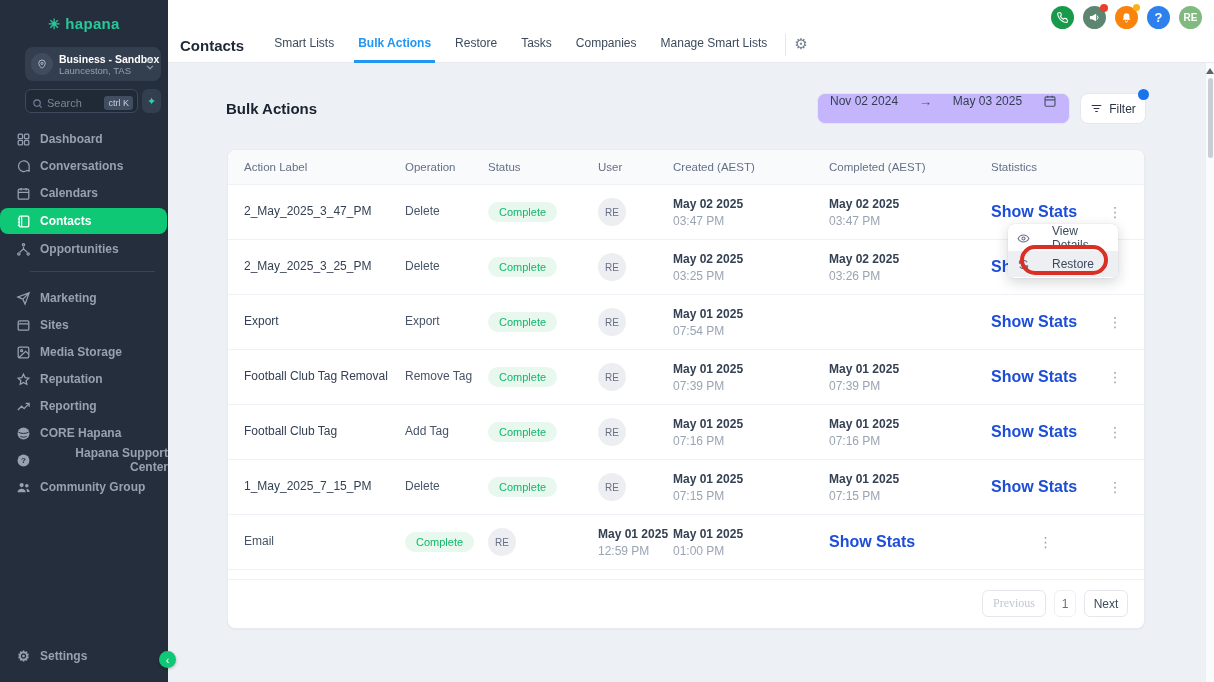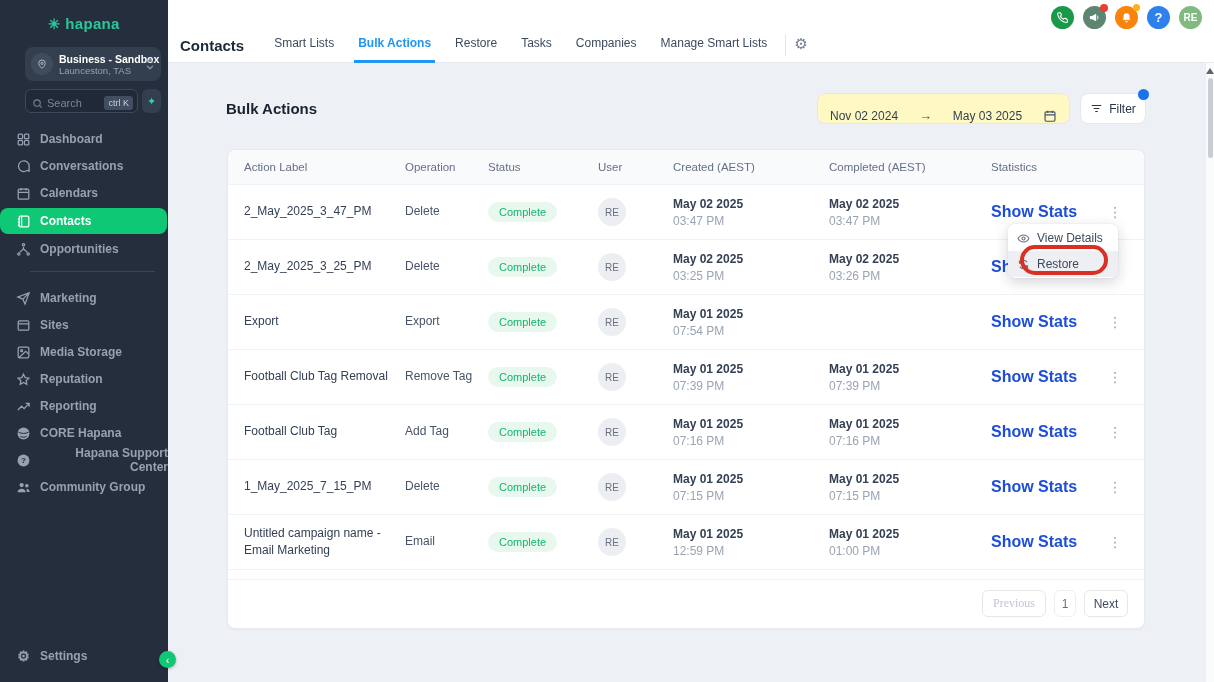--- a/index.html
+++ b/index.html
@@ -43,21 +43,21 @@
   .tabs-row { position:absolute; left:12px; bottom:0; right:0; height:34px; display:flex; align-items:center; }
   .page-title { font-size:15px; font-weight:bold; color:#1d2939; margin-right:18px; }
   .tab { font-size:12px; color:#3d4a5c; padding:9px 4px 10px; margin:0 8px; cursor:pointer; border-bottom:3px solid transparent; white-space:nowrap; }
   .tab.active { color:#2196f3; font-weight:bold; border-bottom-color:#2196f3; }
   .tab-divider { width:1px; height:22px; background:#e4e7ec; margin:0 8px 0 6px; }
   .tab-gear { color:#737f90; font-size:15px; cursor:pointer; padding-bottom:2px; }
 
   
   .main { position:absolute; left:168px; top:63px; width:1037px; height:619px; background:#edf1f6; }
   .main-heading { position:absolute; left:58px; top:37px; font-size:15px; font-weight:bold; color:#182230; }
-  .date-box { position:absolute; left:649px; top:30px; width:253px; height:31px; background:#fef9c3; border:1px solid #e4e8ee; border-radius:8px; display:flex; align-items:flex-end; justify-content:space-between; padding:0 12px; font-size:12px; color:#333f50; cursor:pointer; }
+  .date-box { position:absolute; left:649px; top:30px; width:253px; height:31px; background:#c4b5fd; border:1px solid #e4e8ee; border-radius:8px; display:flex; align-items:flex-start; justify-content:space-between; padding:0 12px; font-size:12px; color:#333f50; cursor:pointer; }
   .date-arrow { color:#475467; font-size:13px; }
   .date-box svg { width:14px; height:14px; color:#475467; }
   .filter-btn { position:absolute; left:912px; top:30px; width:66px; height:31px; background:#fff; border:1px solid #e4e8ee; border-radius:8px; display:flex; align-items:center; justify-content:center; gap:6px; font-size:12px; color:#2b3648; cursor:pointer; }
   .filter-btn svg { width:13px; height:13px; color:#2b3648; }
   .filter-dot { position:absolute; top:-5px; right:-4px; width:11px; height:11px; border-radius:50%; background:#1a73e8; }
 
   
   .card { position:absolute; left:59px; top:86px; width:918px; height:480px; background:#fff; border:1px solid #e7ebef; border-radius:8px; box-shadow:0 1px 2px rgba(16,24,40,.04); }
   .thead, .trow { display:grid; grid-template-columns:161px 83px 110px 75px 156px 162px 110px 29px; padding:0 16px; align-items:center; }
   .thead { height:35px; background:#f8fafc; border-bottom:1px solid #eef1f5; border-radius:8px 8px 0 0; color:#667085; font-size:11.5px; }
@@ -72,21 +72,21 @@
   .dots { color:#98a2b3; font-size:14px; text-align:center; cursor:pointer; letter-spacing:1px; }
   .table-endstrip { height:10px; border-bottom:1px solid #eef1f5; }
   .tfoot { height:47px; display:flex; align-items:center; justify-content:flex-end; gap:8px; padding-right:16px; }
   .pg-btn { height:27px; border:1px solid #e4e7ec; background:#fff; border-radius:6px; font-size:12px; display:flex; align-items:center; justify-content:center; cursor:pointer; font-family:"Liberation Sans",sans-serif; }
   .pg-prev { width:64px; color:#c0c7d2;font-family:Liberation Serif, serif; }
   .pg-num { width:22px; color:#667085; border-color:#edf0f3; }
   .pg-next { width:44px; color:#3d4a5c; }
 
   
   .ctx-menu { position:absolute; left:1008px; top:224px; width:110px; background:#fff; border-radius:6px; box-shadow:0 4px 14px rgba(16,24,40,.18), 0 0 1px rgba(16,24,40,.2); z-index:50; padding:1px 0; }
-  .ctx-item { height:26px; display:flex; align-items:center; gap:7px; padding:0 9px; font-size:12px; color:#3d4a5c; cursor:pointer; }
+  .ctx-item { height:26px; display:flex; align-items:center; gap:22px; padding:0 9px; font-size:12px; color:#3d4a5c; cursor:pointer; }
   .ctx-item svg { width:13px; height:13px; color:#667085; flex:none; }
   .ctx-item.hover { background:#edeff2; }
   .annotation { position:absolute; left:1020px; top:245px; width:88px; height:30px; border:4px solid #d93025; border-radius:15px; z-index:60; pointer-events:none; }
 
   
   .scrollbar { position:absolute; left:1205px; top:63px; width:9px; height:619px; background:#fafbfc; border-left:1px solid #eceef1; z-index:30; }
   .sb-arrow { width:0; height:0; border-left:4px solid transparent; border-right:4px solid transparent; border-bottom:6px solid #5f6368; margin:5px auto 0; }
   .sb-thumb { width:5px; background:#c9ced6; border-radius:3px; margin:4px auto 0; height:80px; }
 </style>
 </head>
@@ -457,21 +457,20 @@
     </span>
     <span>
       <div class="dt-date">May 01 2025</div>
       <div class="dt-time">07:15 PM</div>
     </span>
     <span class="stats-link">Show Stats</span>
     <span class="dots">⋮</span>
   </div>
 
   <div class="trow">
-    <span class="cell-action">Untitled campaign name - Email Marketing</span>
     <span class="cell-op">Email</span>
     <span><span class="pill">Complete</span></span>
     <span>
             <span class="uavatar">RE</span>
           </span>
     <span>
       <div class="dt-date">May 01 2025</div>
       <div class="dt-time">12:59 PM</div>
     </span>
     <span>

